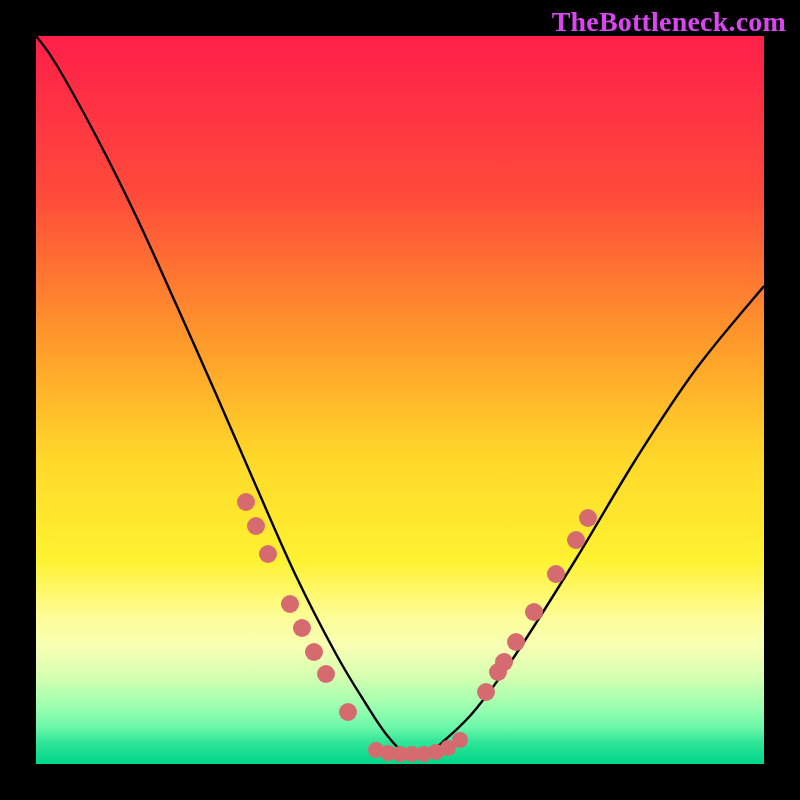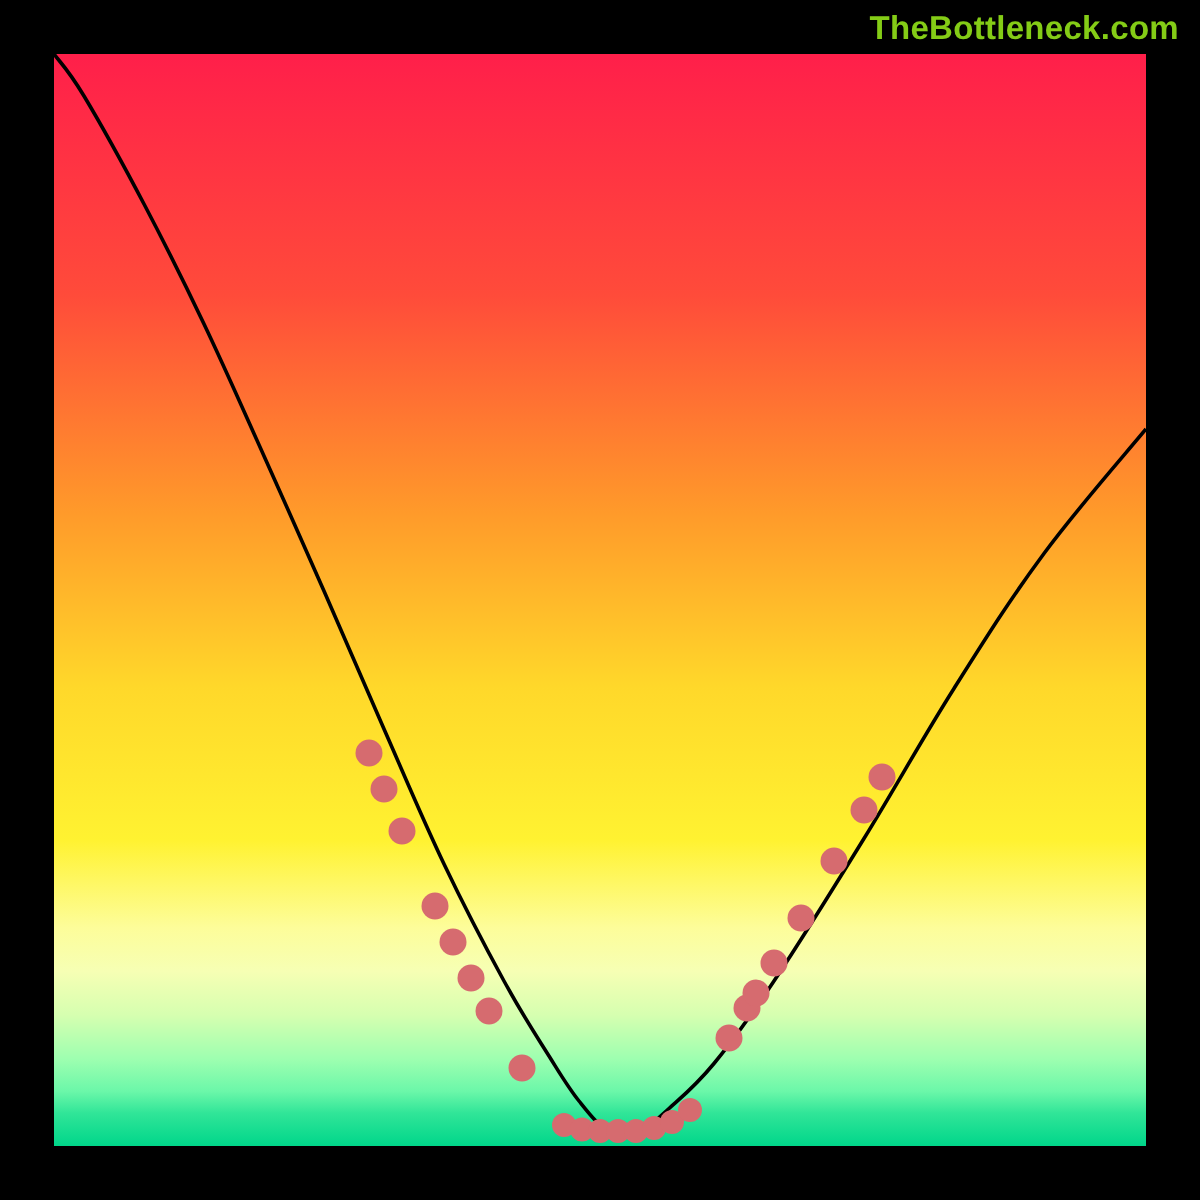--- a/index.html
+++ b/index.html
@@ -30,24 +30,24 @@
     position: absolute;
     left: 0;
     top: 0;
     width: 100%;
     height: 100%;
   }
   .watermark {
     position: absolute;
     top: 6px;
     right: 14px;
-    font-family: Liberation Sans, sans-serif;
-    font-size: 22px;
+    font-family: Liberation Serif, serif;
+    font-size: 28px;
     font-weight: 600;
-    color: #84cc16;
+    color: #d946ef;
     letter-spacing: 0.2px;
   }
   svg.curve {
     position: absolute;
     left: 0;
     top: 0;
     width: 100%;
     height: 100%;
   }
 </style>

